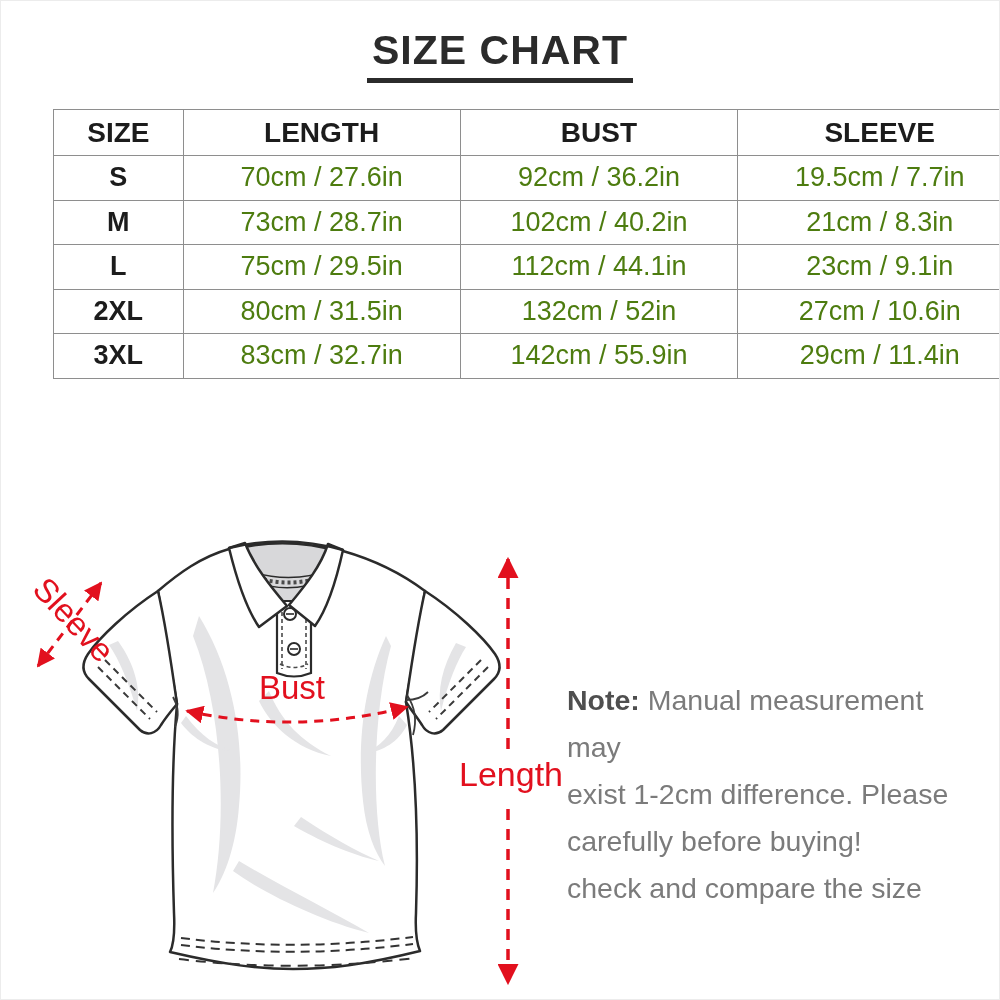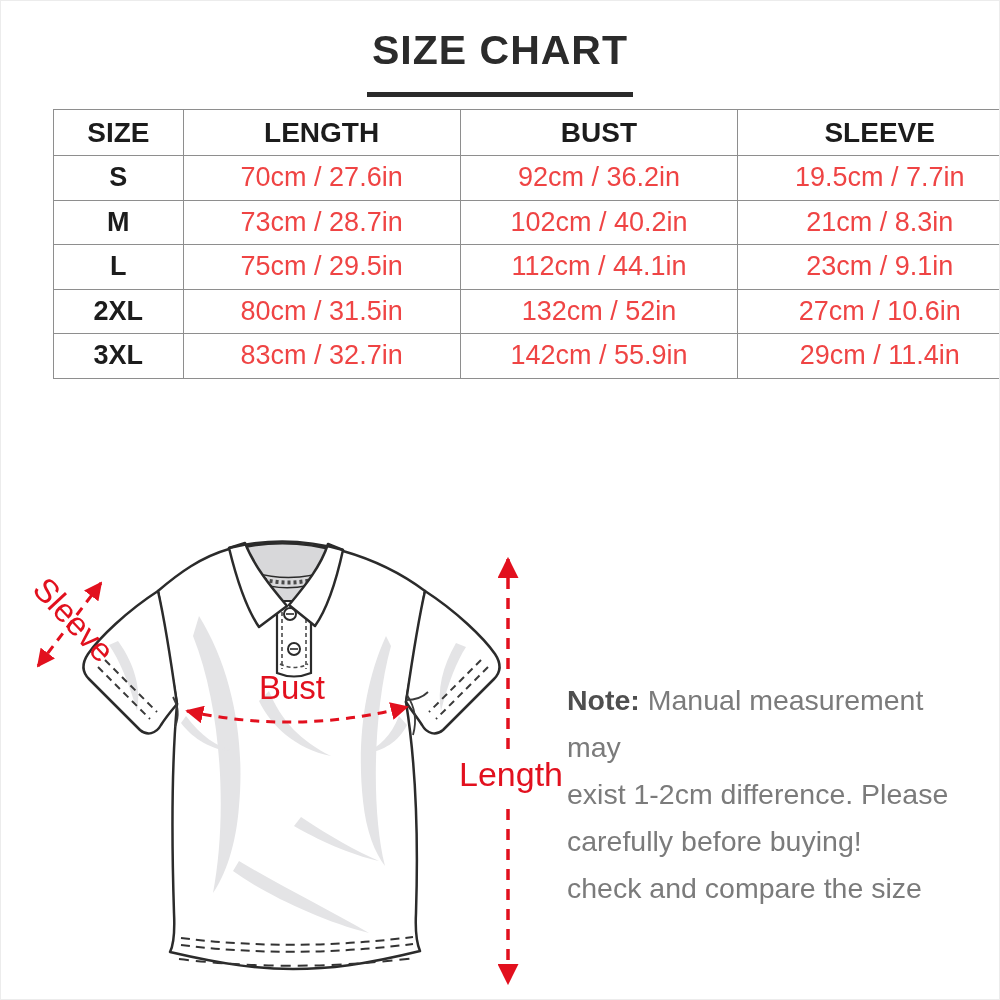--- a/index.html
+++ b/index.html
@@ -21,21 +21,21 @@
     width: 100%;
     text-align: center;
   }
   .page-title {
     display: inline-block;
     font-size: 41px;
     font-weight: 700;
     letter-spacing: 1px;
     color: #2b2b2b;
     border-bottom: 5px solid #2b2b2b;
-    padding: 0 5px 18px 5px;
+    padding: 0 5px 4px 5px;
   }
 
   
   table.size-table {
     position: absolute;
     left: 52px; top: 108px;
     width: 969px;
     border-collapse: collapse;
     table-layout: fixed;
   }
@@ -46,21 +46,21 @@
   }
   .size-table th {
     height: 46px;
     font-size: 28px;
     font-weight: 700;
     color: #1c1c1c;
   }
   .size-table td {
     height: 44.5px;
     font-size: 27px;
-    color: #ef4444;
+    color: #4d7c0f;
   }
   .size-table td.size-cell {
     font-weight: 700;
     color: #1c1c1c;
     font-size: 27px;
   }
   .col-size   { width: 13.4%; }
   .col-length { width: 28.6%; }
   .col-bust   { width: 28.7%; }
   .col-sleeve { width: 29.3%; }

